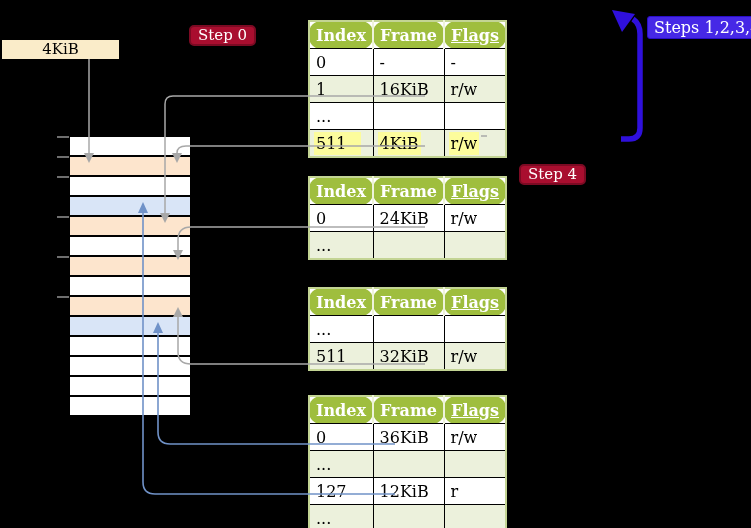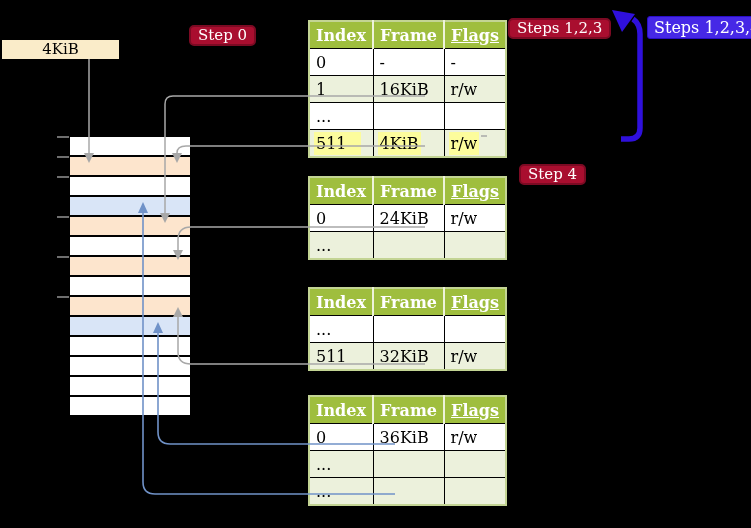--- a/index.html
+++ b/index.html
@@ -57,20 +57,21 @@
   table.pt th {
     background: var(--header-green);
     color: #fff;
     font-weight: bold;
     font-size: 16px;
     text-align: left;
     padding: 1px 6px;
     height: 24px;
     border-right: 2px solid #eef3da;
     border-bottom: 1px solid #000;
+    border-radius: 12px;
   }
   table.pt th:last-child { border-right: none; text-decoration: underline; }
   table.pt td {
     font-size: 16px;
     color: #000;
     padding: 1px 6px;
     height: 24px;
     border: 1px solid #000;
     overflow: hidden;
   }
@@ -88,21 +89,20 @@
   .z20 { z-index: 20; }
 </style>
 </head>
 <body>
 
 <div id="canvas">
 
   <div class="cream-box">4KiB</div>
 
   <div class="badge crimson z20" style="left:189px; top:25px;">Step 0</div>
-  <div class="badge crimson z20" style="left:508px; top:18px;">Steps 1,2,3</div>
   <div class="badge blueviolet z20" style="left:647px; top:16px;">Steps 1,2,3,4</div>
   <div class="badge crimson z20" style="left:519px; top:164px;">Step 4</div>
 
   <div class="strip">
     <div class="srow" data-type="free"></div>
     <div class="srow" data-type="page-table-frame"></div>
     <div class="srow" data-type="free"></div>
     <div class="srow" data-type="page-frame"></div>
     <div class="srow" data-type="page-table-frame"></div>
     <div class="srow" data-type="free"></div>
@@ -238,20 +238,25 @@
         <tr>
           <td>0</td>
           <td>36KiB</td>
           <td>r/w</td>
         </tr>
         <tr class="alt">
           <td>...</td>
           <td></td>
           <td></td>
         </tr>
+        <tr>
+          <td>127</td>
+          <td>12KiB</td>
+          <td>r</td>
+        </tr>
         <tr class="alt">
           <td>...</td>
           <td></td>
           <td></td>
         </tr>
       </tbody>
     </table>
   </div>
 
   <svg class="overlay" width="751" height="528" viewBox="0 0 751 528">

